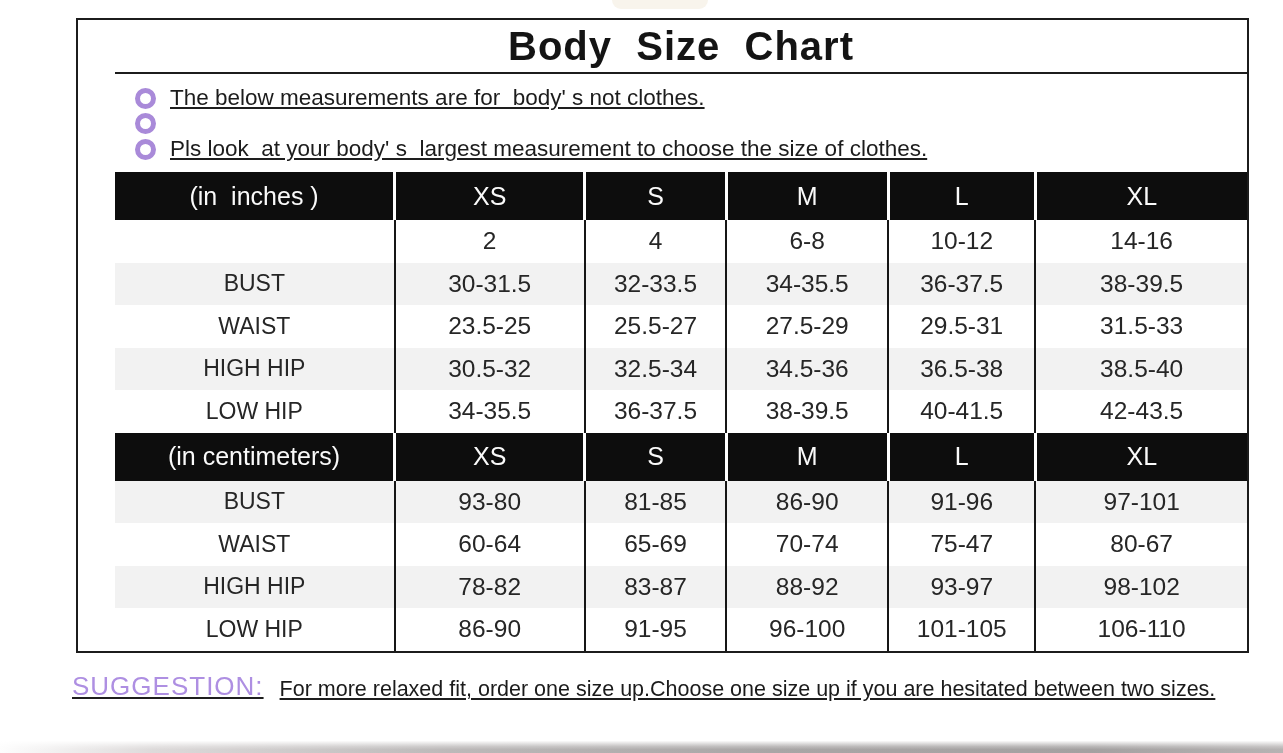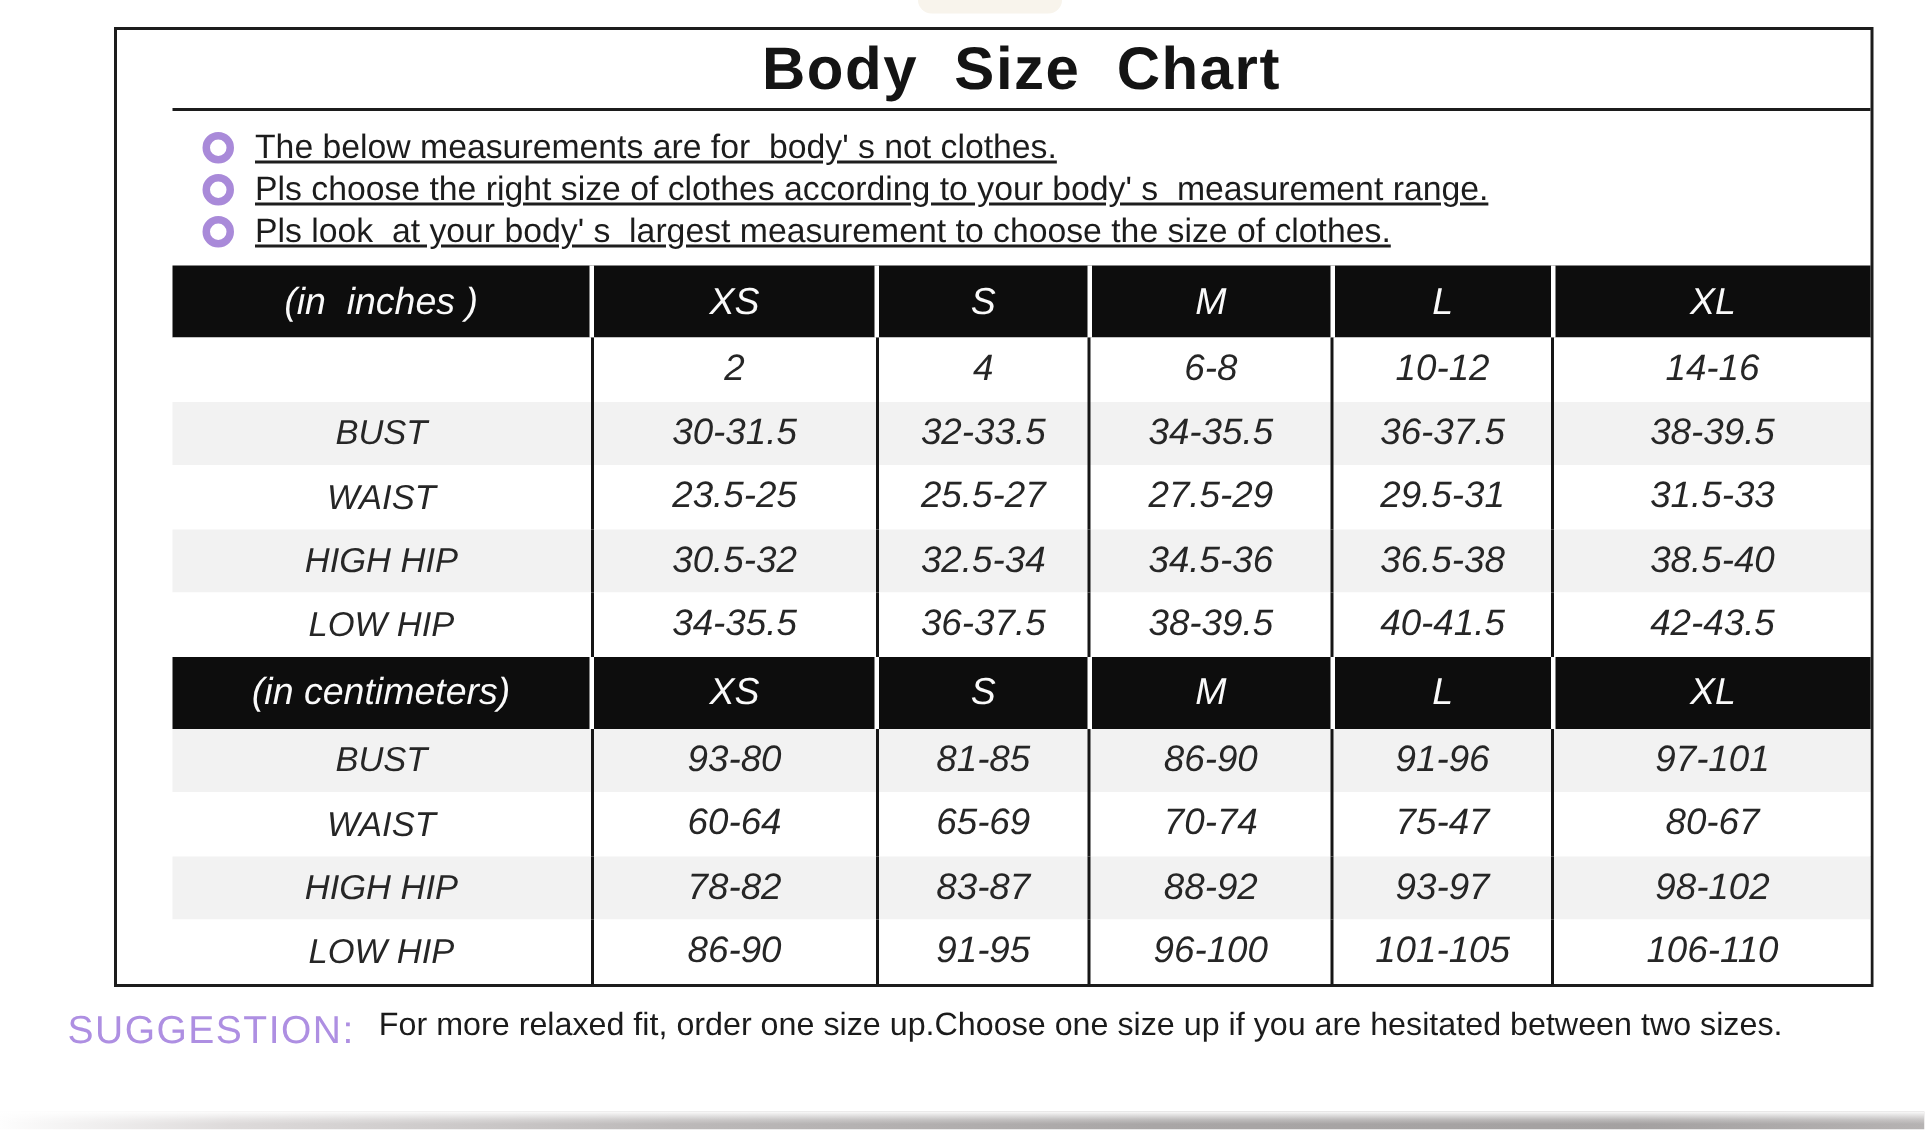--- a/index.html
+++ b/index.html
@@ -22,36 +22,37 @@
     height:52px;display:flex;align-items:center;justify-content:center;
     border-bottom:2px solid #1c1c1c;
     font-size:40px;font-weight:600;letter-spacing:1px;color:#141414;
   }
   .notes{padding:9px 10px 8px 14px;text-decoration:underline;}
   .note{display:flex;align-items:center;margin:2px 0;font-size:22.5px;color:#1c1c1c;}
   .ring{
     width:11px;height:11px;border:5px solid #a98ad9;border-radius:50%;
     margin:0 14px 0 6px;flex:none;background:#fff;
   }
-  table.size-table{width:100%;border-collapse:collapse;table-layout:fixed;font-style:italic;}
+  table.size-table{width:100%;border-collapse:collapse;table-layout:fixed;}
   .size-table th{
     background:#0d0d0d;color:#fafafa;font-weight:400;
     height:48px;font-size:25px;text-align:center;padding:0;
   }
   .size-table th + th{border-left:3px solid #ffffff;}
   .size-table td{
     height:42.5px;font-size:24.5px;text-align:center;color:#262626;
     padding:0;background:#ffffff;
   }
   .size-table td + td{border-left:2px solid #161616;}
   .size-table td.rowlabel{font-size:23px;}
   .size-table tr.alt td{background:#f2f2f2;}
   .suggestion{
-    position:absolute;left:45px;top:671px;display:flex;align-items:flex-start;
+    position:absolute;left:72px;top:671px;display:flex;align-items:flex-end;
     white-space:nowrap;
+    text-decoration:underline;
   }
   .suggestion .sug-label{
     color:#ae8fe2;font-size:26px;letter-spacing:1px;margin-right:16px;
   }
   .suggestion .sug-text{color:#1b1b1b;font-size:21.5px;}
   .bottom-bar{
     position:absolute;left:0;bottom:0;width:1283px;height:12px;
     background:
       linear-gradient(to bottom, rgba(255,255,255,0.95) 0%, rgba(255,255,255,0.25) 45%, rgba(255,255,255,0) 70%),
       linear-gradient(to right, #fdfdfd 0%, #dddada 12%, #bcb9b9 35%, #a9a6a6 60%, #a4a1a1 85%, #b6b3b3 100%);
@@ -66,21 +67,20 @@
 
   <div class="title-bar pre">Body  Size  Chart</div>
 
   <div class="notes">
     <div class="note">
       <span class="ring"></span>
       <span class="pre">The below measurements are for  body' s not clothes.</span>
     </div>
     <div class="note">
       <span class="ring"></span>
-      <span class="pre">Pls choose the right size of clothes according to your body' s  measurement range.</span>
     </div>
     <div class="note">
       <span class="ring"></span>
       <span class="pre">Pls look  at your body' s  largest measurement to choose the size of clothes.</span>
     </div>
   </div>
 
   <table class="size-table">
     <colgroup>
       <col style="width:24.7%">

